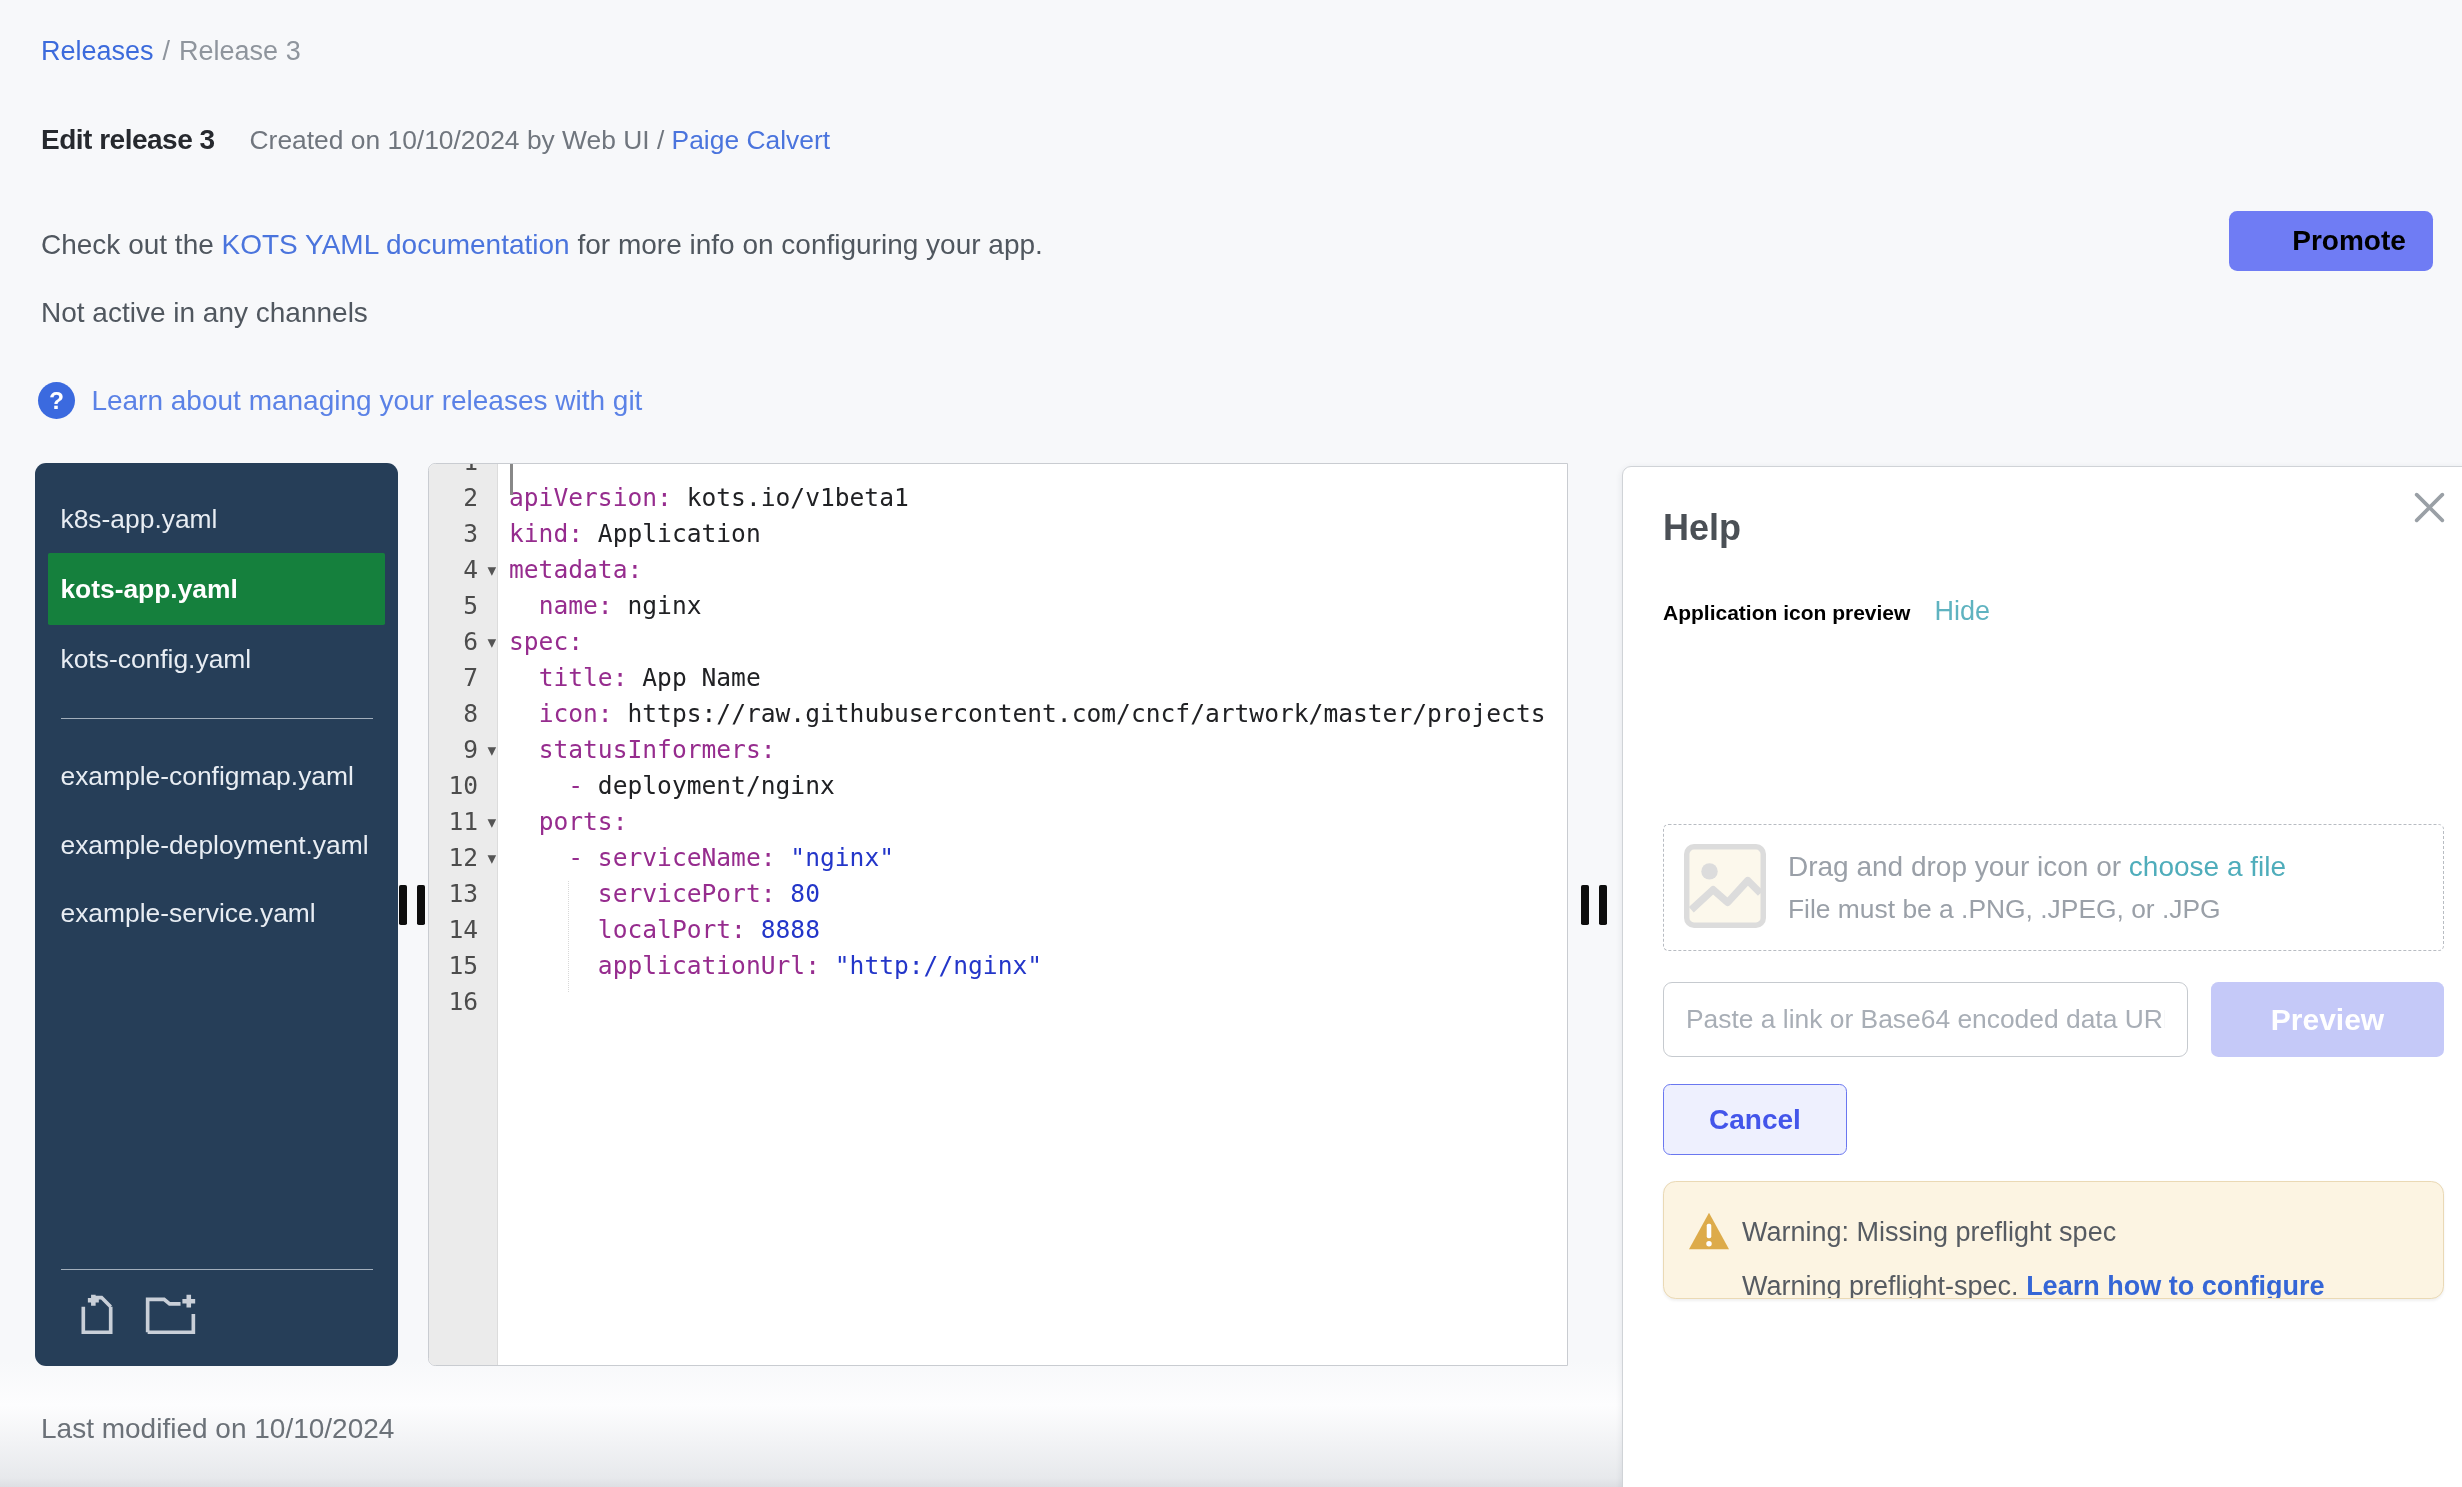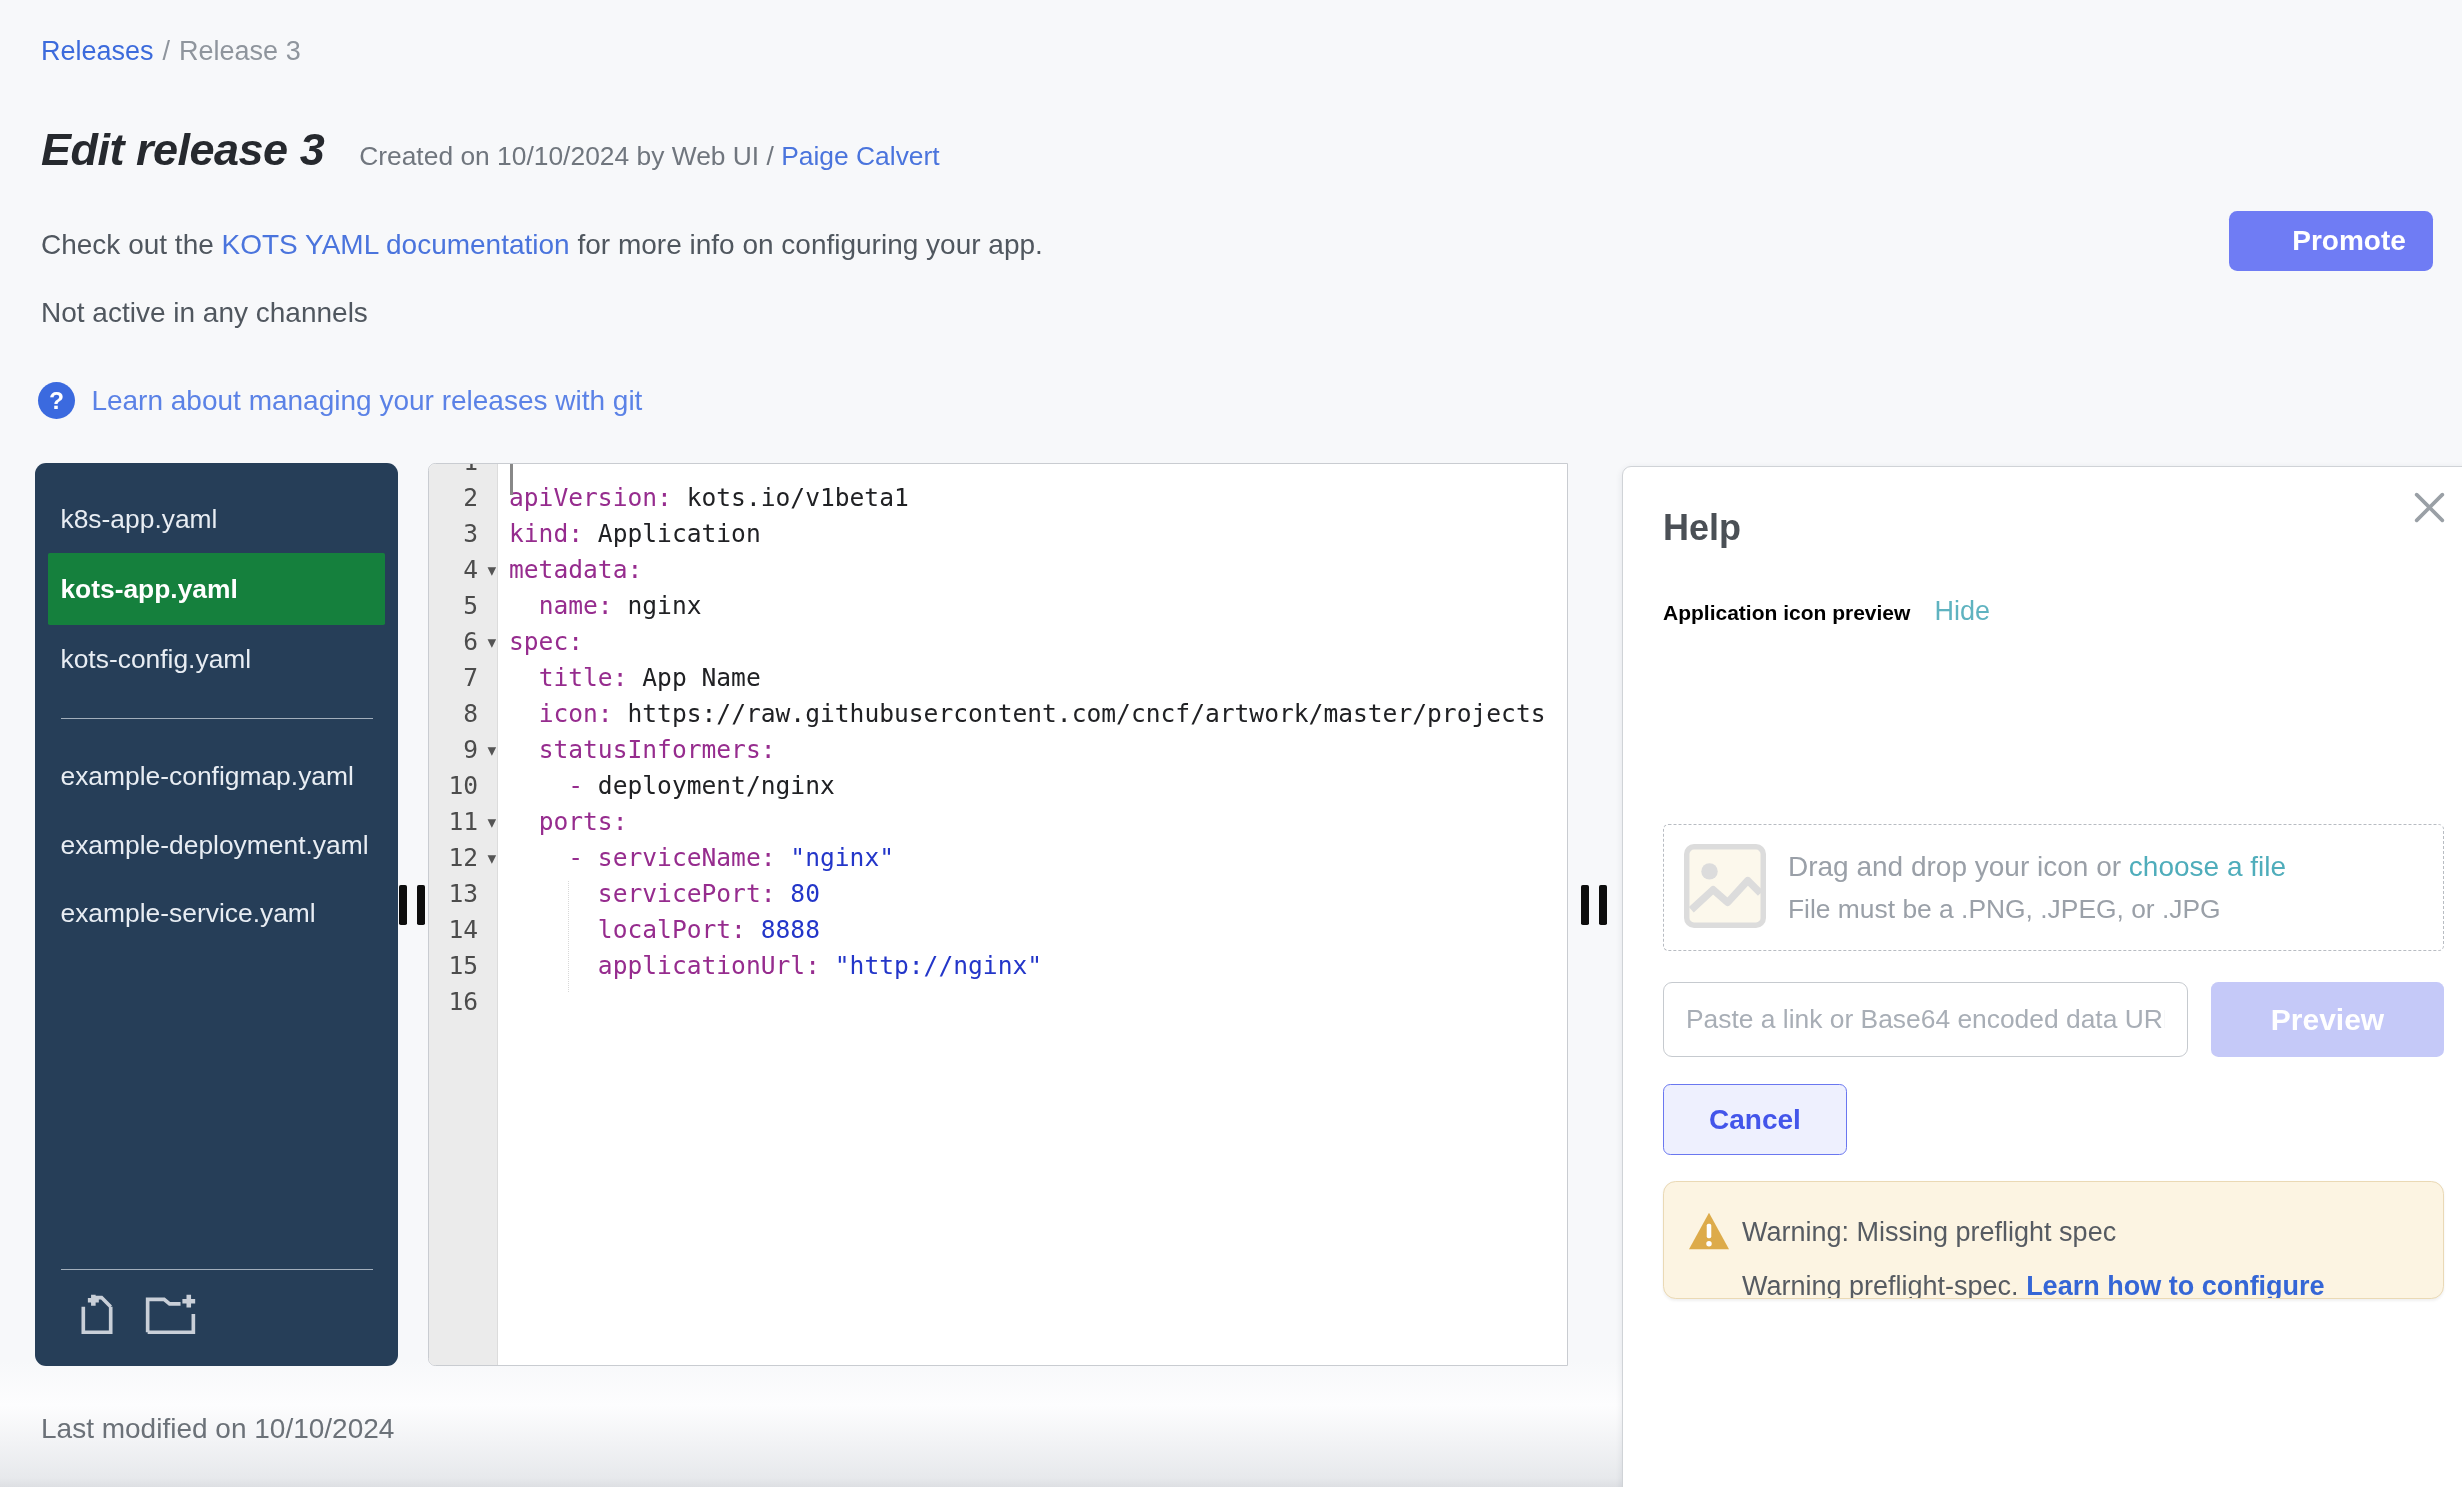--- a/index.html
+++ b/index.html
@@ -20,29 +20,29 @@
     z-index:0;
   }
 
   
   .breadcrumb{ position:absolute; left:41px; top:36px; font-size:27px; z-index:2;}
   .breadcrumb a{ color:#3c6bdc; text-decoration:none; cursor:pointer;}
   .breadcrumb .sep{ color:#8f959d; margin:0 9px;}
   .breadcrumb .cur{ color:#8f959d;}
 
   .titlerow{ position:absolute; left:41px; top:124px; z-index:2; display:flex; align-items:baseline;}
-  .titlerow h1{ font-size:45px; font-weight:700; color:#26292e; letter-spacing:-0.5px;font-style:italic;}
+  .titlerow h1{ font-size:28px; font-weight:700; color:#26292e; letter-spacing:-0.5px;}
   .createdby{ font-size:26.4px; color:#70767e; margin-left:35px;}
   .createdby a{ color:#4a74dd; text-decoration:none; cursor:pointer;}
 
   .docsrow{ position:absolute; left:41px; top:229px; font-size:28px; color:#50575f; z-index:2;}
   .docsrow a{ color:#4a74dd; text-decoration:none; cursor:pointer;}
 
   .btn-primary{
-    position:absolute; background:#6f7cf4; color:#ffffff; border:none; border-radius:8.2px;
+    position:absolute; background:#6f7cf4; color:#000000; border:none; border-radius:8.2px;
     font-family:inherit; font-weight:700; cursor:pointer; z-index:3;padding-left:36px;
   }
   #promote-btn{ left:2229px; top:211px; width:204px; height:60px; font-size:28px;}
   #save-btn{ left:2171px; top:1447px; width:259px; height:62px; font-size:29px;}
 
   .channelrow{ position:absolute; left:41px; top:297px; font-size:28px; color:#50575f; z-index:2;}
 
   .gitrow{ position:absolute; left:38px; top:382px; display:flex; align-items:center; z-index:2; cursor:pointer;}
   .q-circle{ width:37px; height:37px; border-radius:50%; background:#3b6adf; color:#fff;
     font-size:24.6px; font-weight:700; display:flex; align-items:center; justify-content:center; flex:0 0 auto;}

